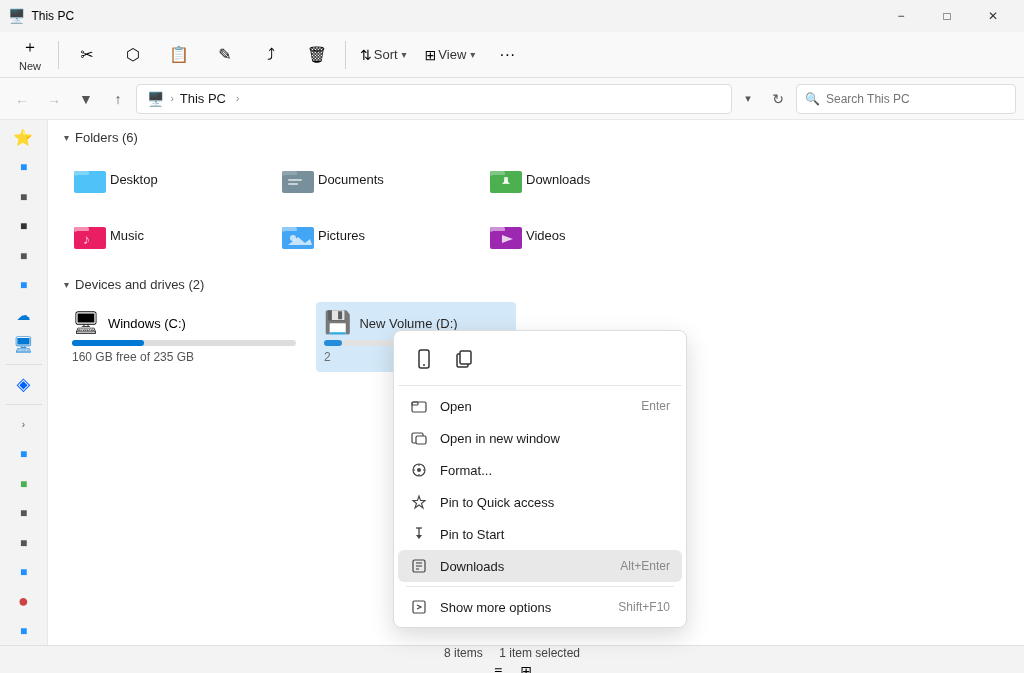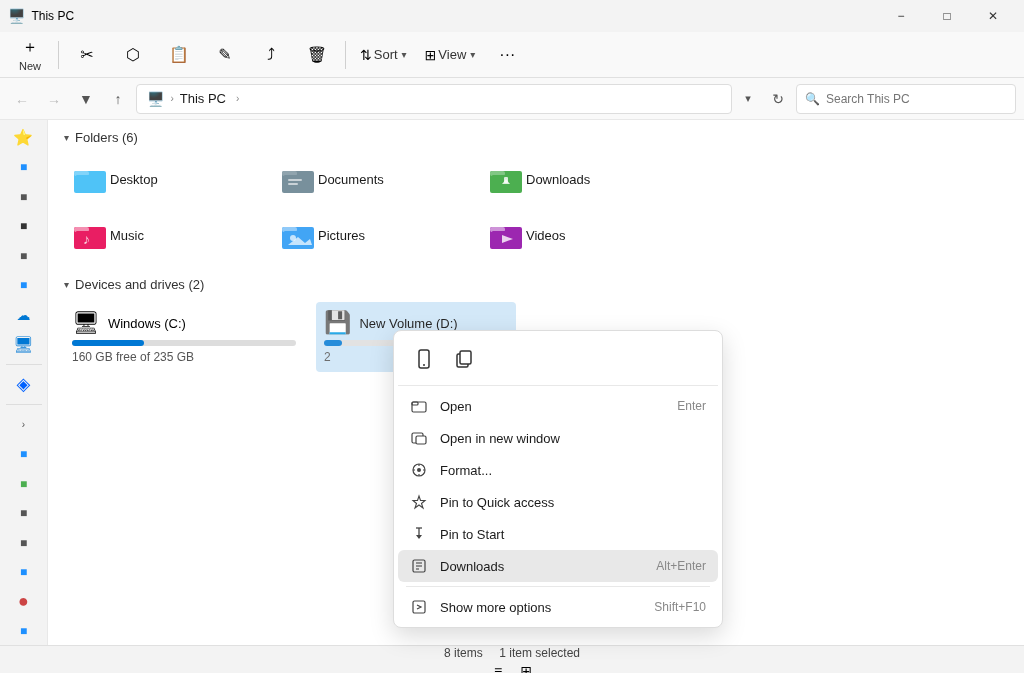--- a/index.html
+++ b/index.html
@@ -164,21 +164,21 @@
       flex-direction: column;
     }
     .statusbar-right { display: flex; gap: 6px; }
     .statusbar-view-btn { width: 22px; height: 22px; border: none; background: transparent; cursor: pointer; border-radius: 3px; display: flex; align-items: center; justify-content: center; font-size: 14px; }
 
     
     .context-menu {
       position: absolute;
       top: 330px;
       left: 393px;
-      width: 330px;
+      width: 294px;
       background: white;
       border: 1px solid #ddd;
       border-radius: 8px;
       box-shadow: 0 8px 24px rgba(0,0,0,0.15);
       padding: 4px;
       z-index: 1000;
     }
     .ctx-top-icons {
       display: flex; gap: 4px; padding: 6px 8px 8px; border-bottom: 1px solid #e8e8e8; margin-bottom: 4px;
     }

